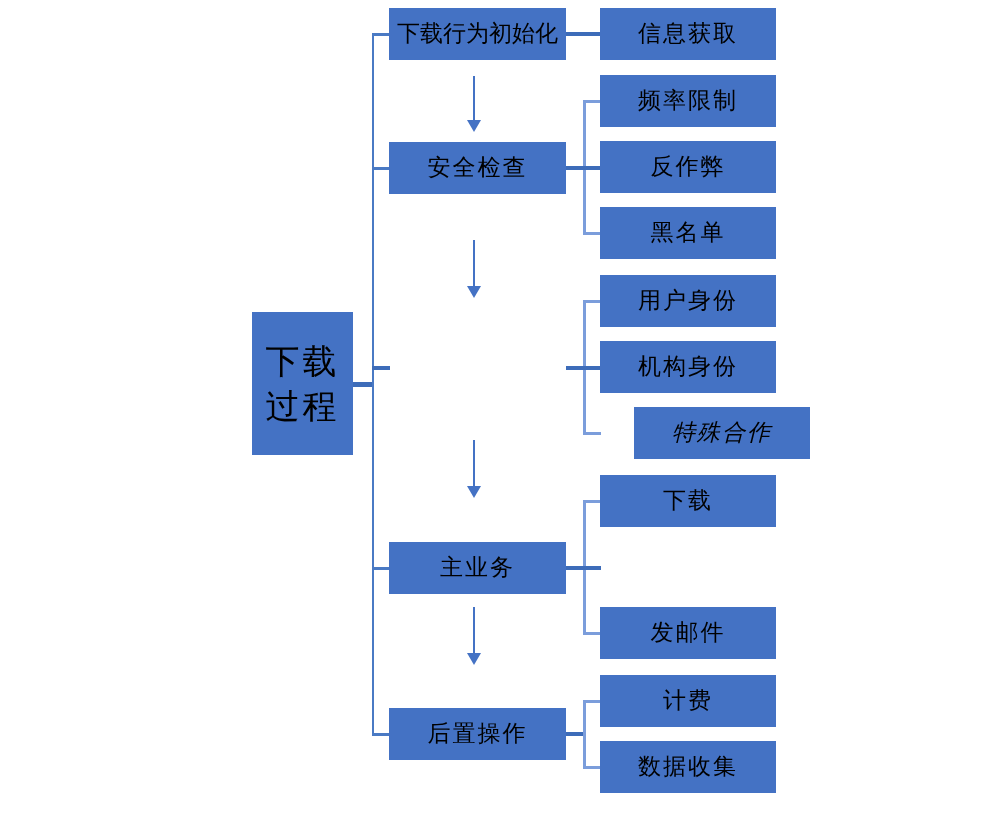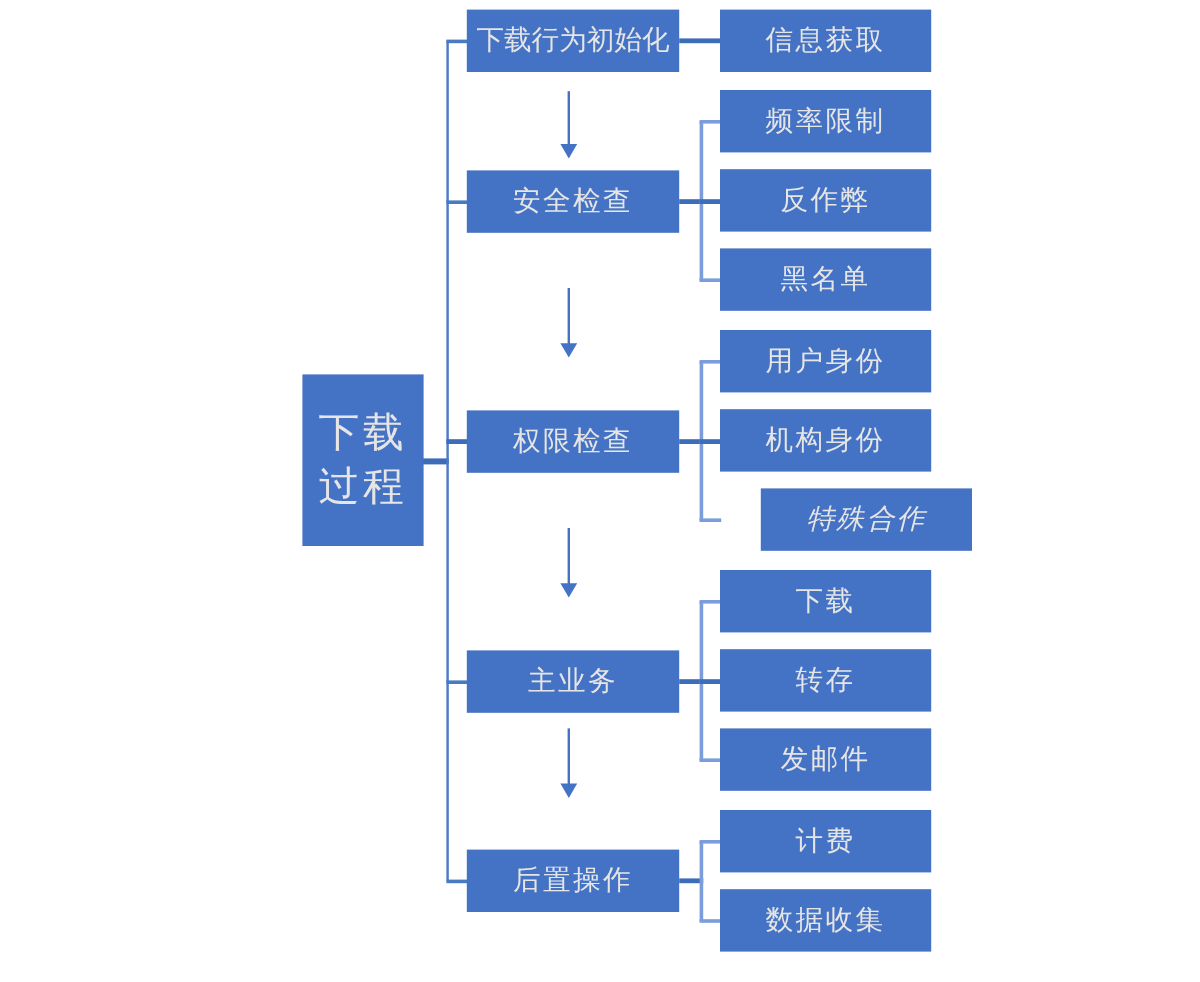--- a/index.html
+++ b/index.html
@@ -14,21 +14,21 @@
   #canvas {
     position: relative;
     width: 1000px;
     height: 818px;
     background: #ffffff;
     overflow: hidden;
   }
   .node {
     position: absolute;
     background: #4472c4;
-    color: #e5e5e5;
+    color: #000000;
     display: flex;
     align-items: center;
     justify-content: center;
     text-align: right;
     box-sizing: border-box;
     letter-spacing: 1px;
     line-height: 1.18;
   }
   .node.root {
     font-size: 34px;
@@ -125,21 +125,20 @@
   <div class="conn stub-light" style="left:583px; top:100px; width:18px;"></div>
   <div class="conn stub-dark" style="left:583px; top:166px; width:18px;"></div>
   <div class="conn stub-light" style="left:583px; top:232px; width:18px;"></div>
 
   <div class="node leaf" style="left:600px; top:75px; width:176px; height:52px;">频率限制</div>
   <div class="node leaf" style="left:600px; top:141px; width:176px; height:52px;">反作弊</div>
   <div class="node leaf" style="left:600px; top:207px; width:176px; height:52px;">黑名单</div>
 
   <div class="arrow" style="left:473px; top:240px; height:47px;"></div>
 
-  <div class="node level1" style="left:389px; top:342px; width:177px; height:52px;">权限检查</div>
 
   <div class="conn hline stub-dark" style="left:566px; top:366px; width:20px; height:4px;"></div>
   <div class="conn spine" style="left:583px; top:301px; height:133px;"></div>
   <div class="conn stub-light" style="left:583px; top:300px; width:18px;"></div>
   <div class="conn stub-dark" style="left:583px; top:366px; width:18px;"></div>
   <div class="conn stub-light" style="left:583px; top:432px; width:18px;"></div>
 
   <div class="node leaf" style="left:600px; top:341px; width:176px; height:52px;">机构身份</div>
   <div class="node leaf" style="left:600px; top:275px; width:176px; height:52px;">用户身份</div>
   <div class="node leaf" style="left:634px; top:407px; width:176px; height:52px;font-style:italic;">特殊合作</div>
@@ -148,21 +147,20 @@
 
   <div class="node level1" style="left:389px; top:542px; width:177px; height:52px;">主业务</div>
 
   <div class="conn hline stub-dark" style="left:566px; top:566px; width:20px; height:4px;"></div>
   <div class="conn spine" style="left:583px; top:501px; height:133px;"></div>
   <div class="conn stub-light" style="left:583px; top:500px; width:18px;"></div>
   <div class="conn stub-dark" style="left:583px; top:566px; width:18px;"></div>
   <div class="conn stub-light" style="left:583px; top:632px; width:18px;"></div>
 
   <div class="node leaf" style="left:600px; top:475px; width:176px; height:52px;">下载</div>
-  <div class="node leaf" style="left:600px; top:541px; width:176px; height:52px;">转存</div>
   <div class="node leaf" style="left:600px; top:607px; width:176px; height:52px;">发邮件</div>
 
   <div class="arrow" style="left:473px; top:607px; height:47px;"></div>
 
   <div class="node level1" style="left:389px; top:708px; width:177px; height:52px;">后置操作</div>
 
   <div class="conn hline stub-dark" style="left:566px; top:732px; width:20px; height:4px;"></div>
   <div class="conn spine" style="left:583px; top:701px; height:67px;"></div>
   <div class="conn stub-light" style="left:583px; top:700px; width:18px;"></div>
   <div class="conn stub-light" style="left:583px; top:766px; width:18px;"></div>

